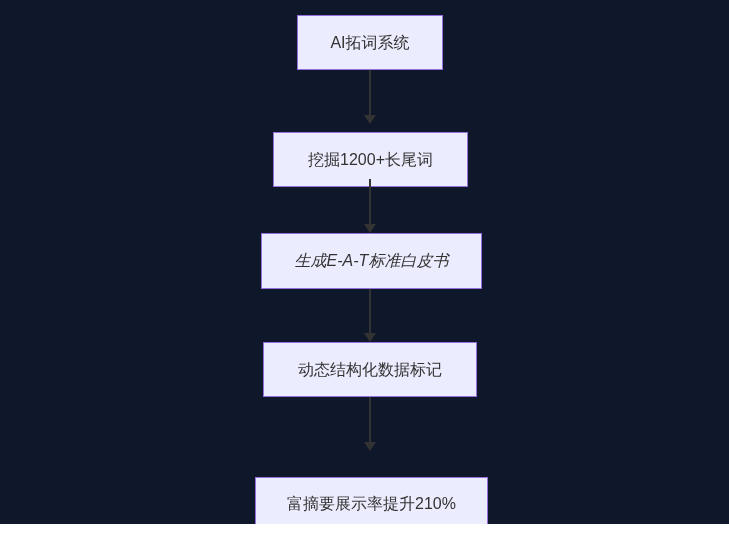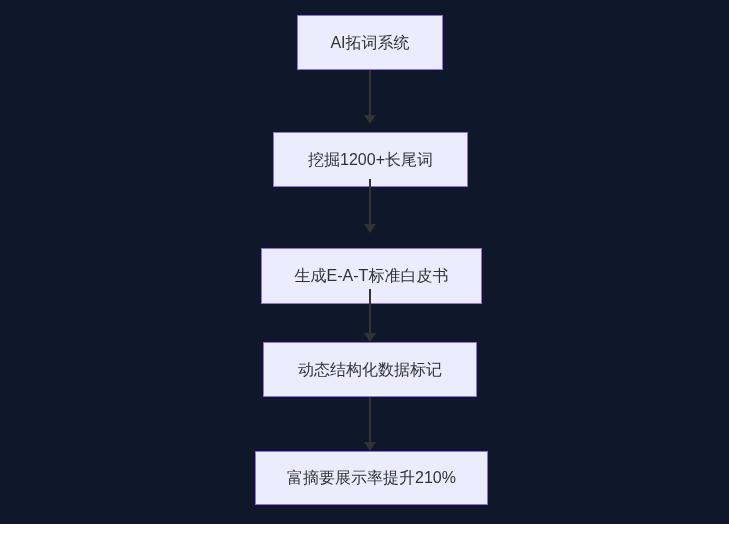--- a/index.html
+++ b/index.html
@@ -25,23 +25,23 @@
     font-size: 16px;
     line-height: 1;
     display: flex;
     align-items: center;
     justify-content: center;
     text-align: center;
     white-space: nowrap;
   }
   .node-1 { left: 297px; top: 15px;  width: 146px; height: 55px; }
   .node-2 { left: 273px; top: 132px; width: 195px; height: 55px; }
-  .node-3 { left: 261px; top: 248px; width: 221px; height: 56px; }
+  .node-3 { left: 261px; top: 233px; width: 221px; height: 56px; font-style: italic; }
   .node-4 { left: 263px; top: 342px; width: 214px; height: 55px; justify-content: center; }
-  .node-5 { left: 255px; top: 451px; width: 233px; height: 54px; }
+  .node-5 { left: 255px; top: 477px; width: 233px; height: 54px; }
 
   .edge {
     position: absolute;
     left: 369px;
     width: 2px;
     background: #333333;
   }
   .edge::after {
     content: "";
     position: absolute;

